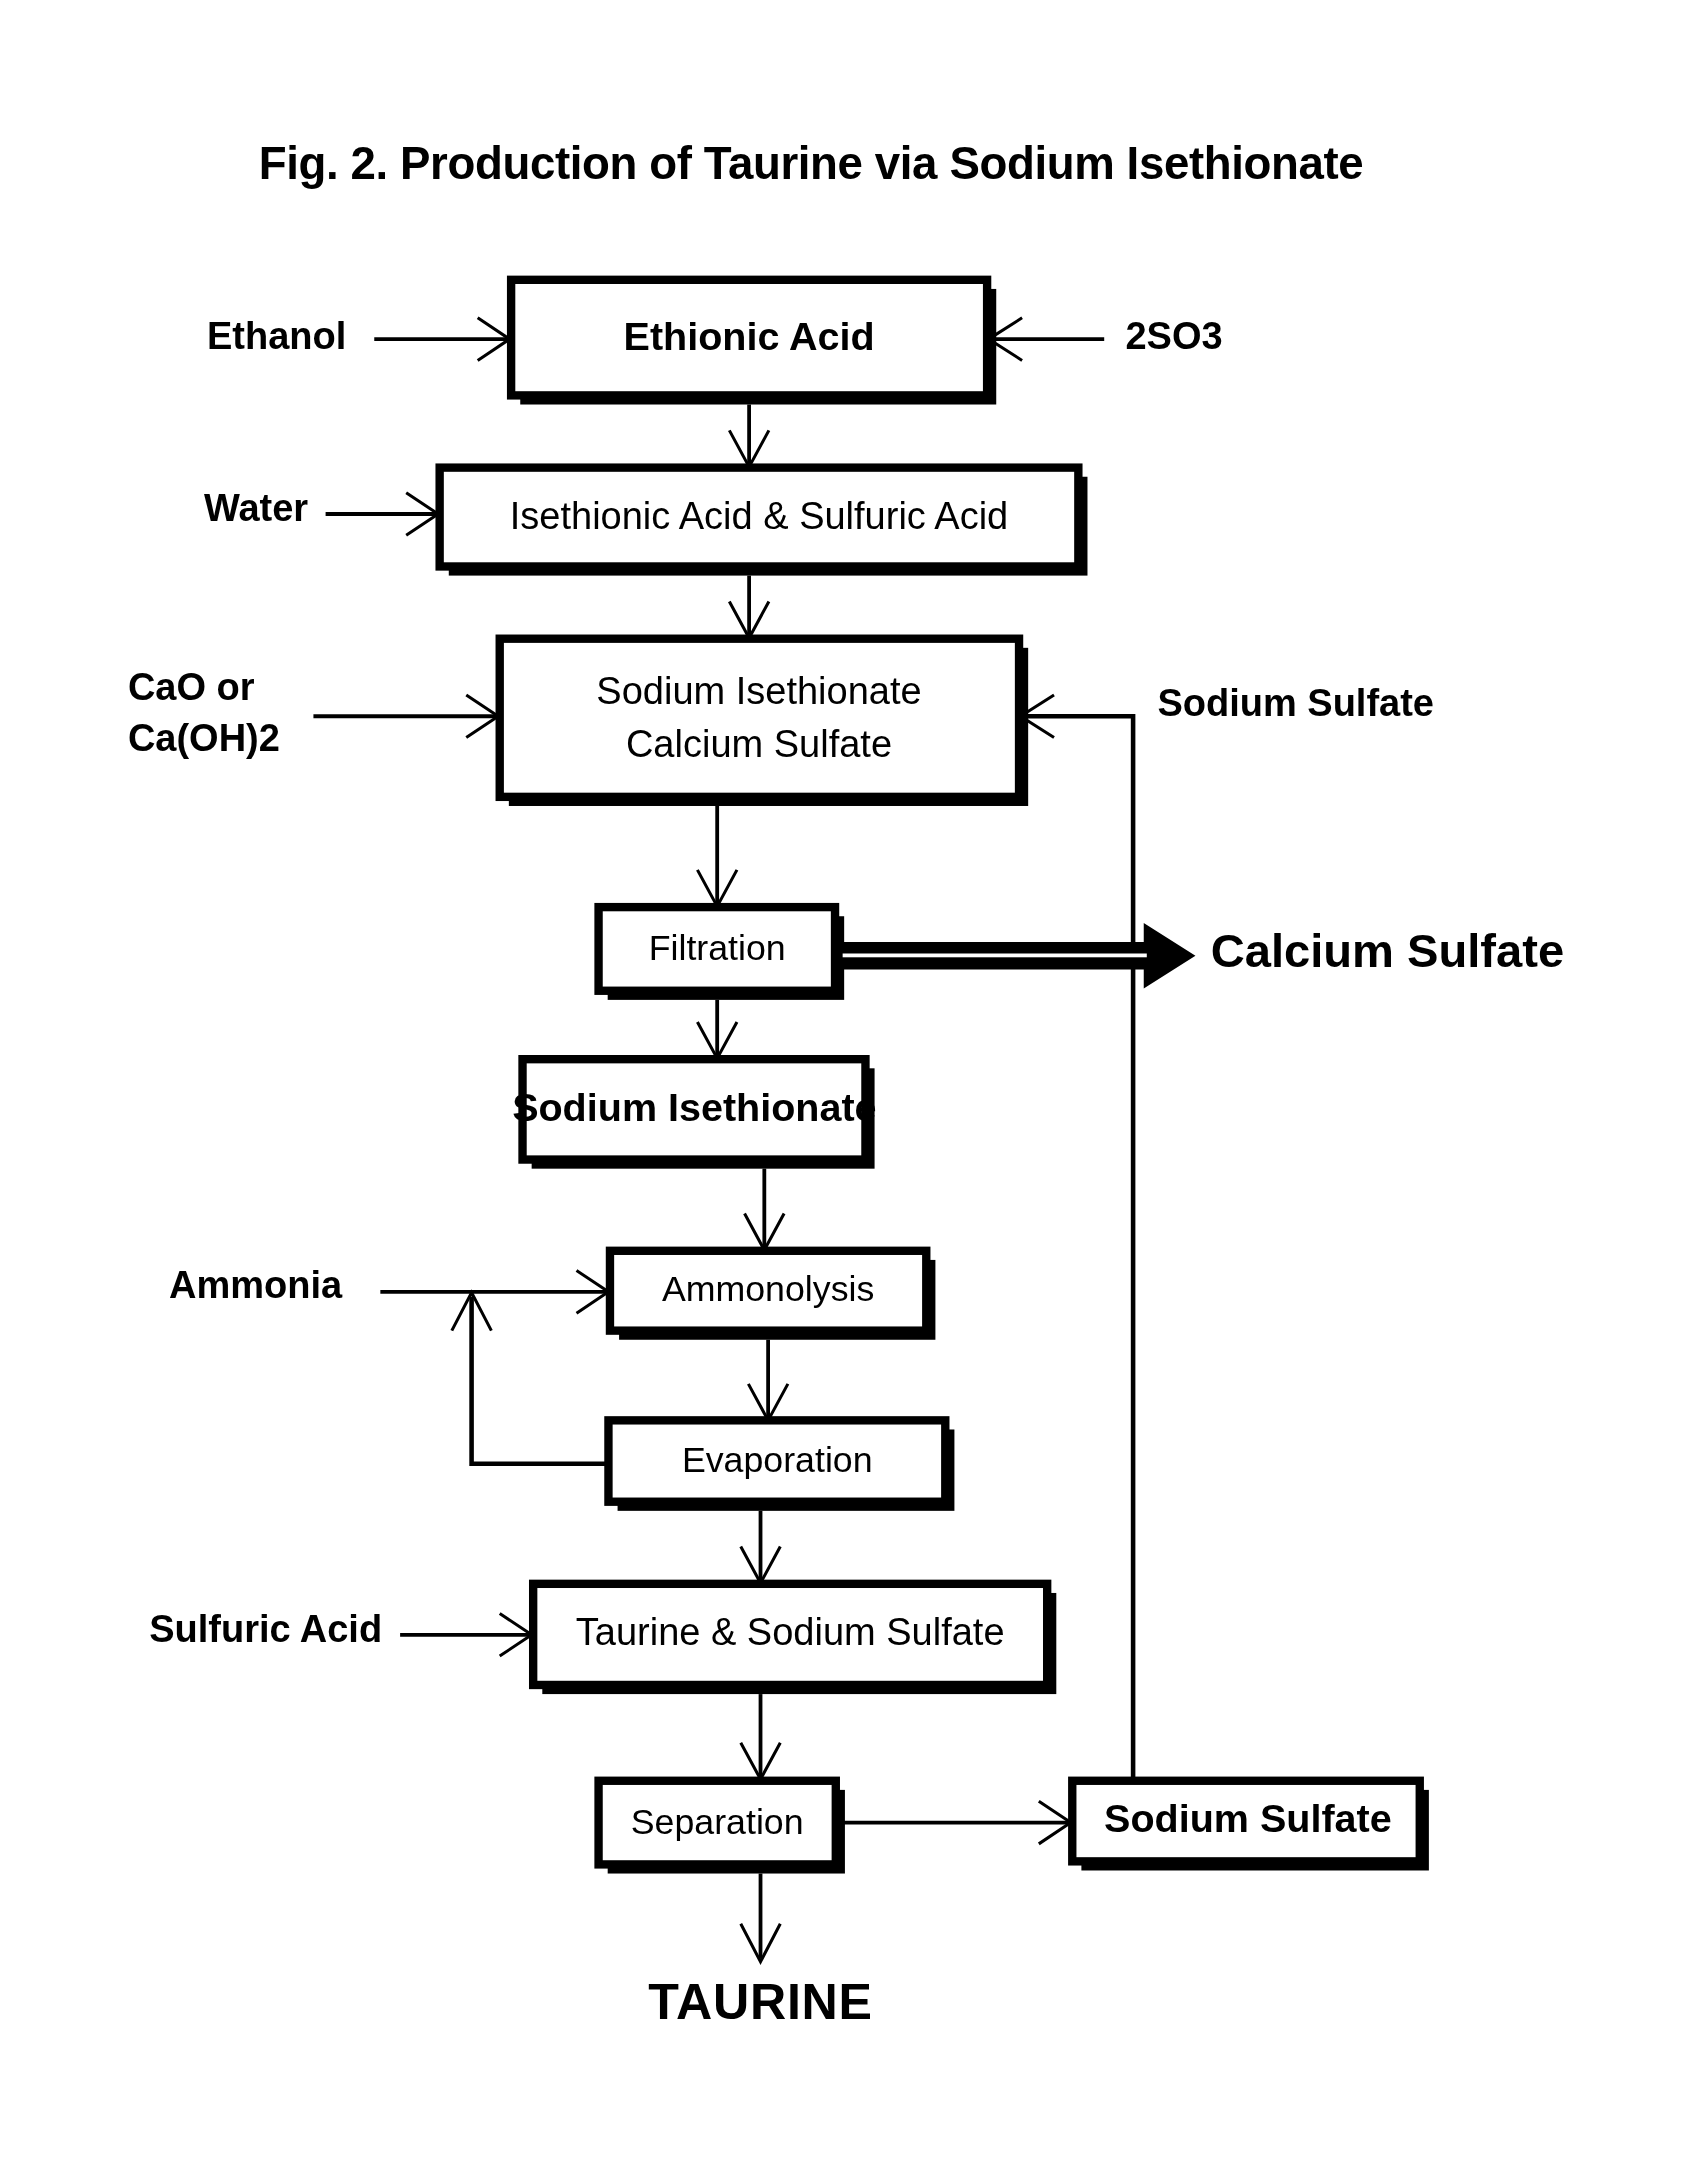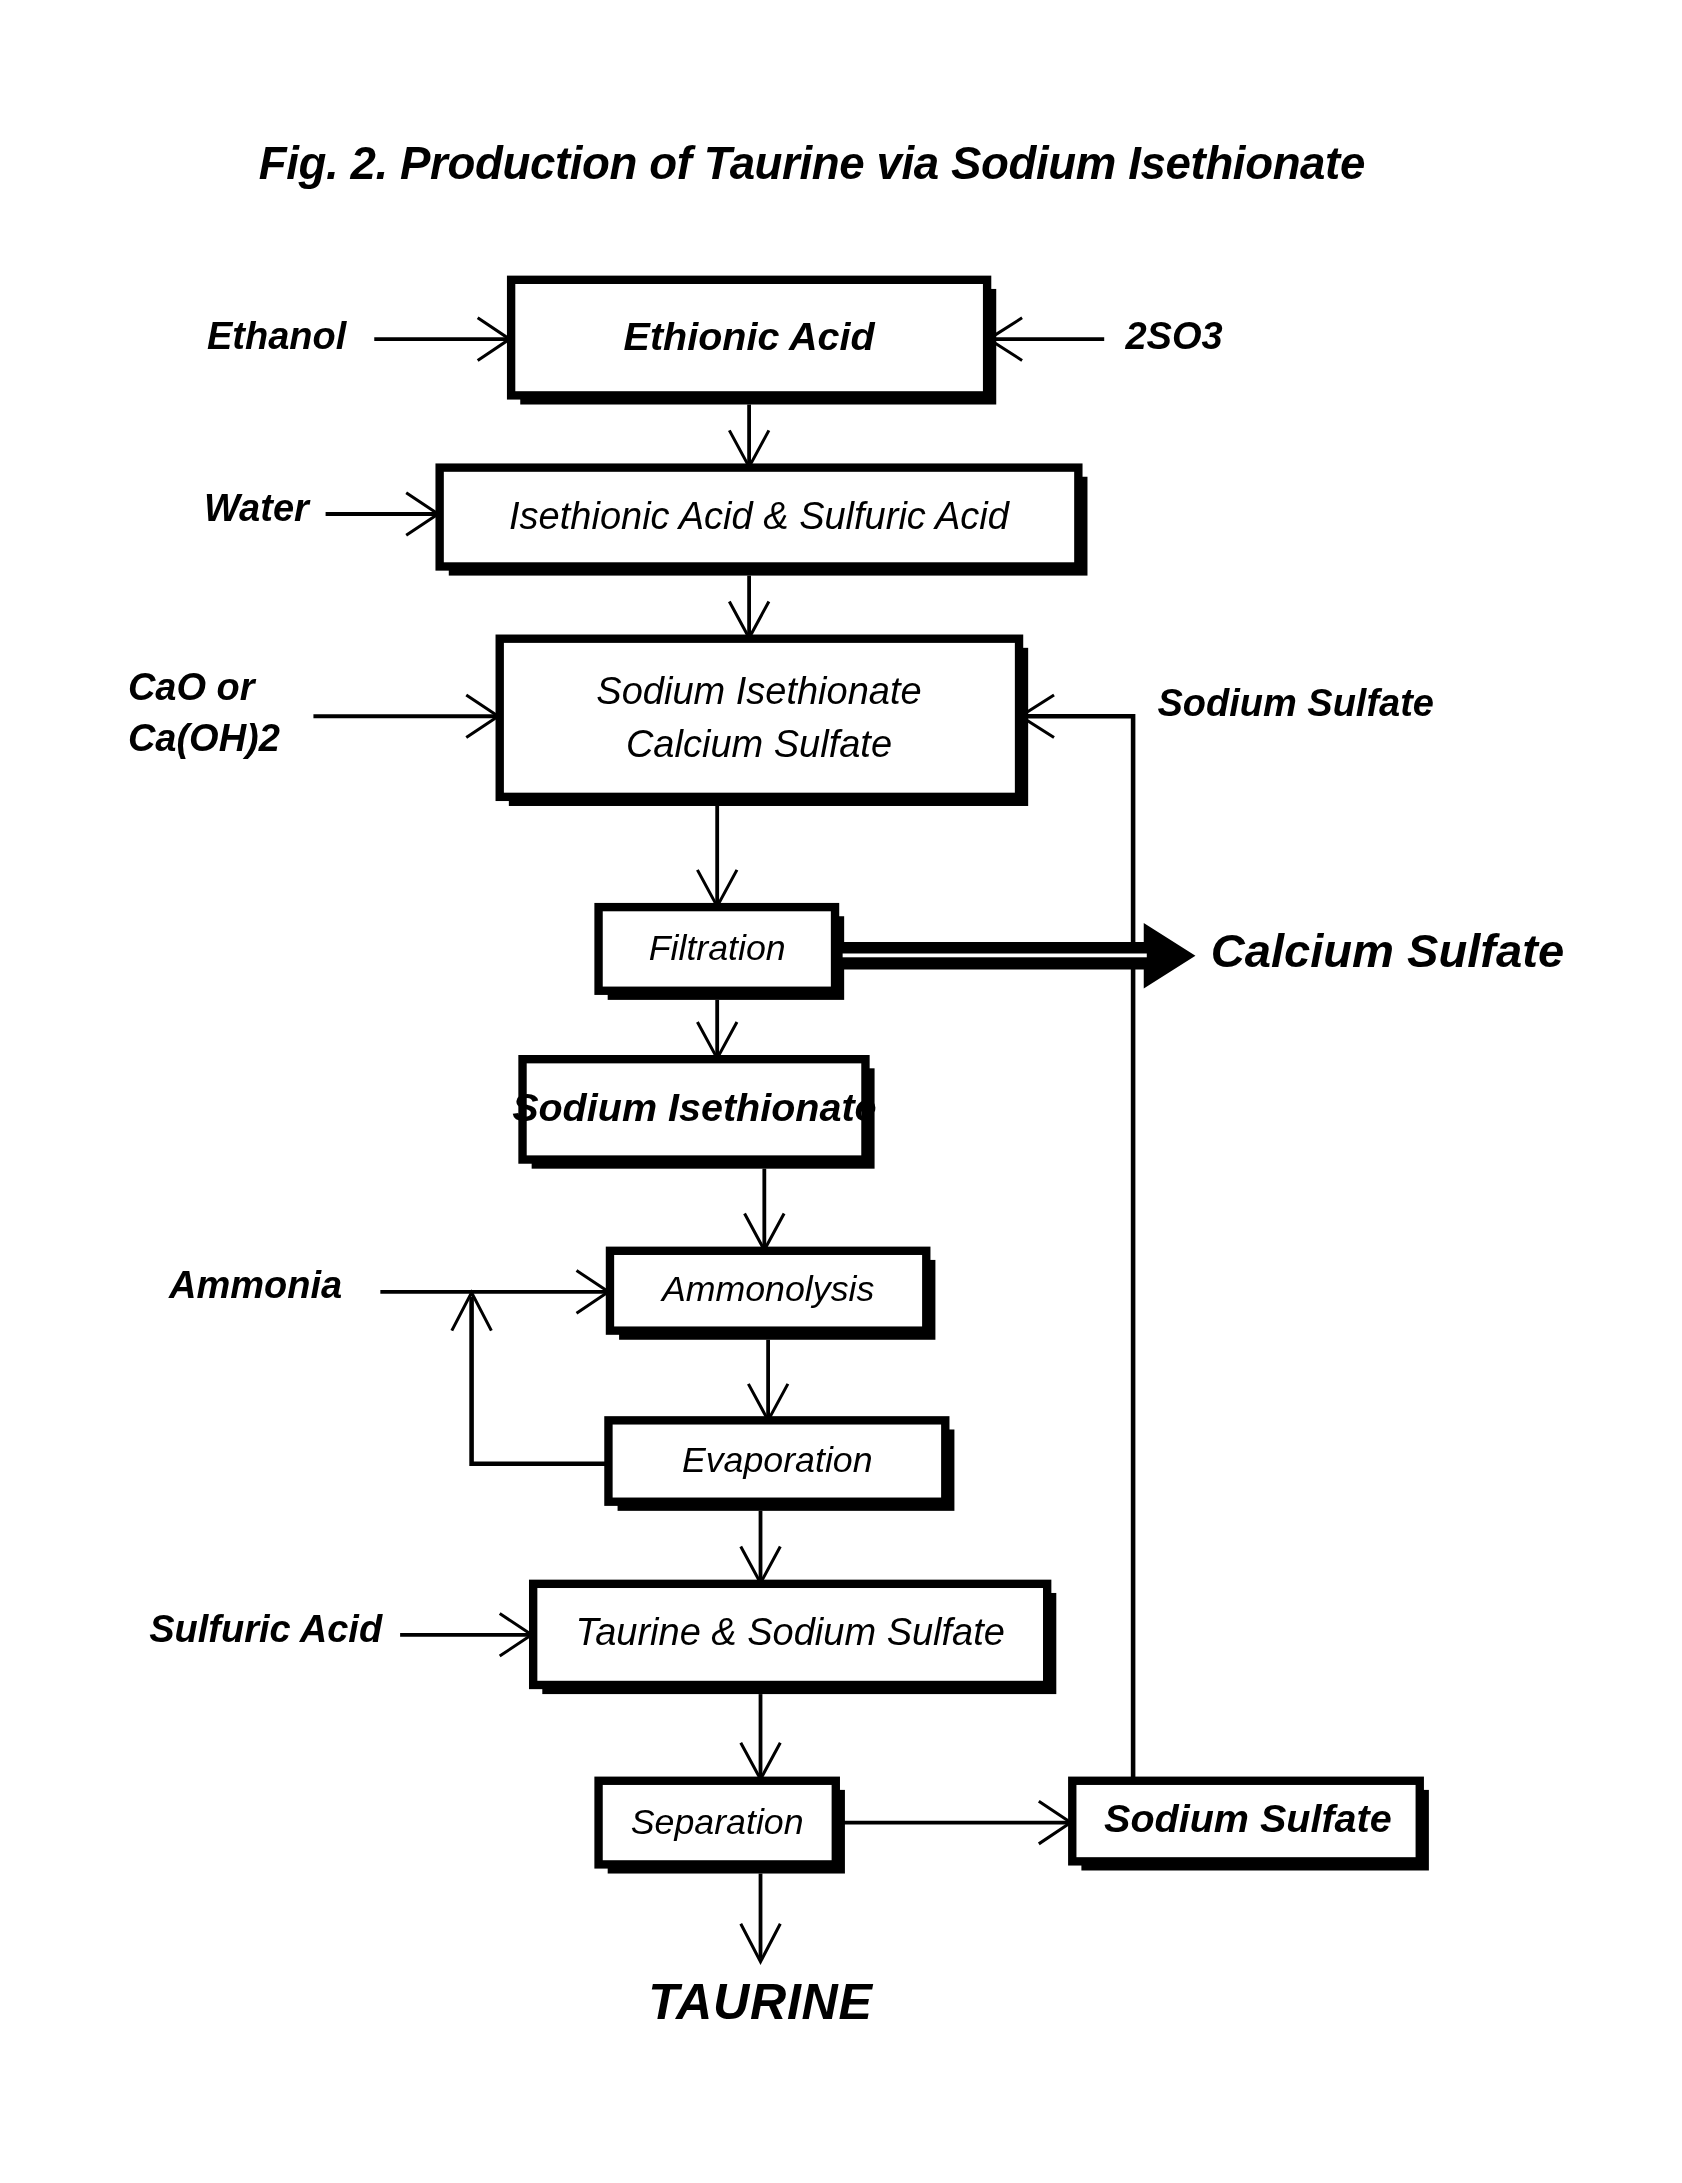--- a/index.html
+++ b/index.html
@@ -11,21 +11,20 @@
     width: 1683px;
     height: 2183px;
     font-family: "Liberation Sans", sans-serif;
     color: #000000;
     position: relative;
     overflow: hidden;
   }
   #figure-root {
     position: absolute;
     inset: 0;
-    font-style: italic;
   }
   svg.diagram {
     display: block;
     width: 1683px;
     height: 2183px;
   }
   .box-rect {
     fill: #ffffff;
     stroke: #000000;
   }

